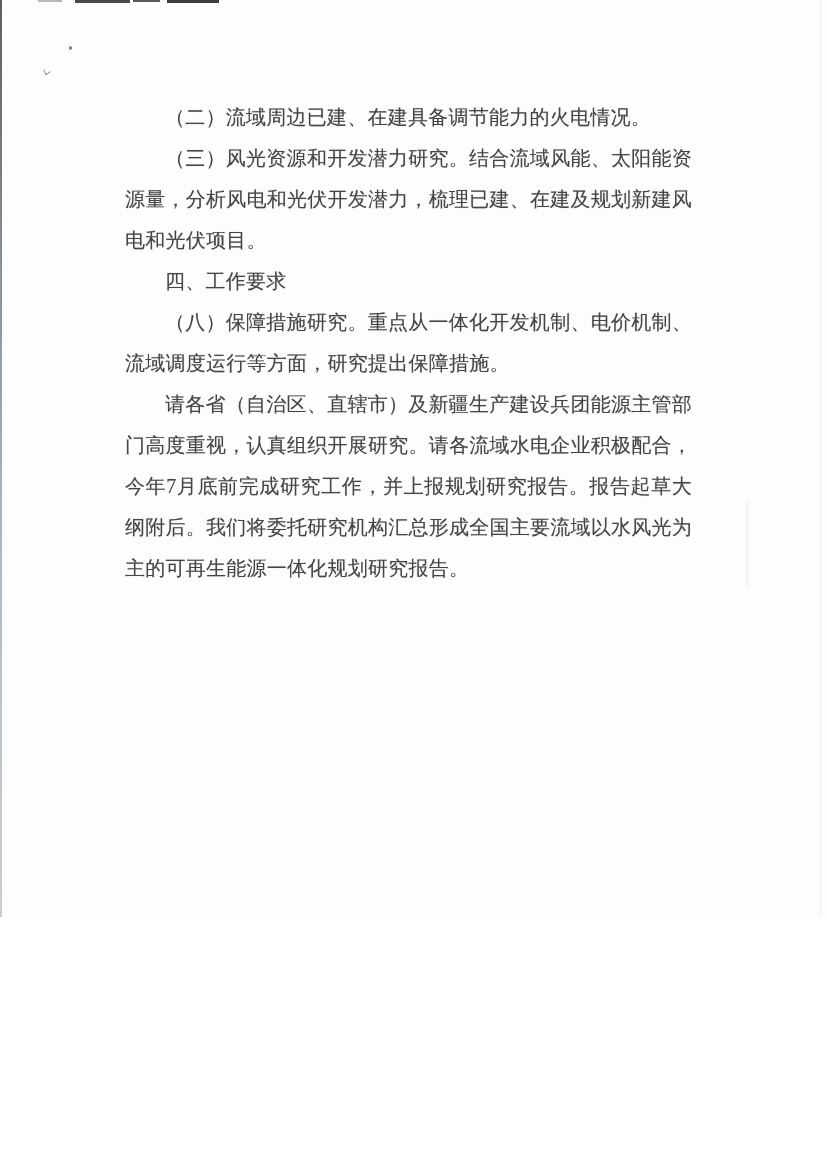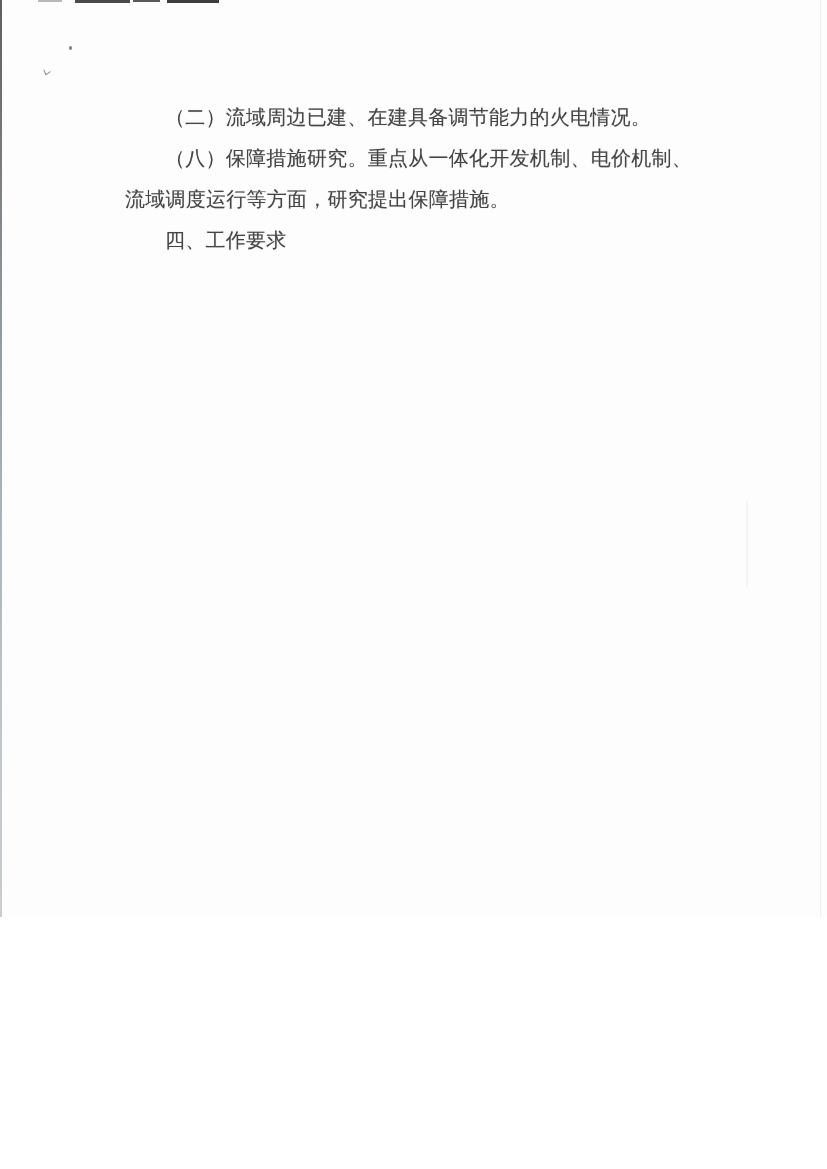--- a/index.html
+++ b/index.html
@@ -116,22 +116,24 @@
     <span class="top-seg seg2"></span>
     <span class="top-seg seg3"></span>
     <span class="top-seg seg4"></span>
   </div>
   <div class="speck1"></div>
   <div class="speck2"></div>
   <div class="smudge"></div>
 
   <div class="content">
     <p class="para">（二）流域周边已建、在建具备调节能力的火电情况。</p>
+    <p class="para">（三）风光资源和开发潜力研究。结合流域风能、太阳能资源量，分析风电和光伏开发潜力，梳理已建、在建及规划新建风电和光伏项目。</p>
+    <p class="para">四、工作要求</p>
     <p class="para">（八）保障措施研究。重点从一体化开发机制、电价机制、流域调度运行等方面，研究提出保障措施。</p>
-    <p class="para">四、工作要求</p>
+    <p class="para">请各省（自治区、直辖市）及新疆生产建设兵团能源主管部门高度重视，认真组织开展研究。请各流域水电企业积极配合，今年7月底前完成研究工作，并上报规划研究报告。报告起草大纲附后。我们将委托研究机构汇总形成全国主要流域以水风光为主的可再生能源一体化规划研究报告。</p>
   </div>
 
   <div class="ghost">
     <i class="g1"></i>
     <i class="g2"></i>
     <i class="g3"></i>
     <i class="g4"></i>
     <i class="g5"></i>
     <i class="g6"></i>
     <i class="g7"></i>

